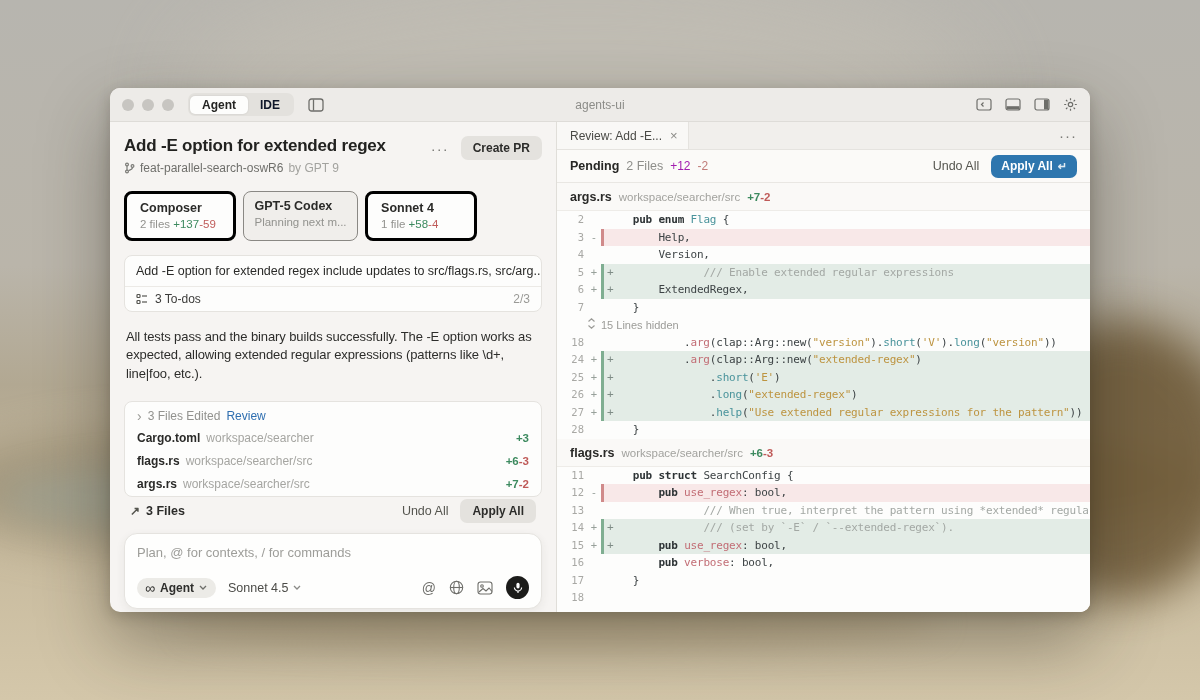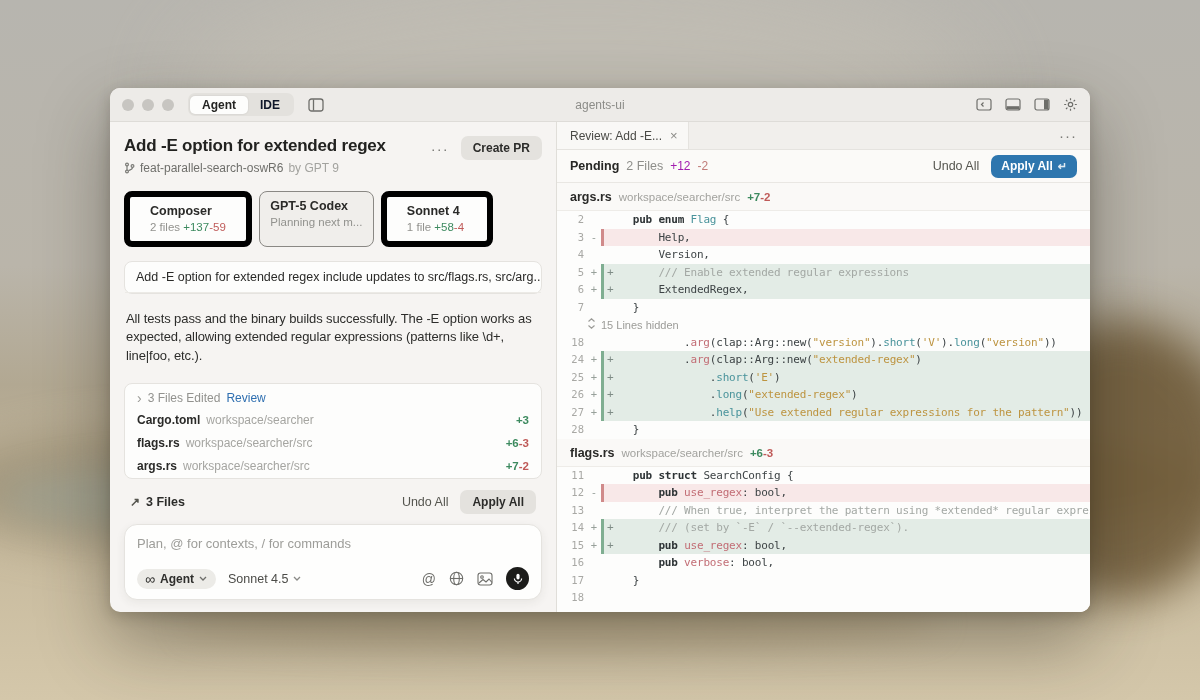--- a/index.html
+++ b/index.html
@@ -46,21 +46,21 @@
   .lp-header { display:flex; align-items:flex-start; }
   .lp-title { font-size:17px; font-weight:700; color:#222220; letter-spacing:-.2px; }
   .lp-branch { display:flex; align-items:center; gap:5px; margin-top:5px; font-size:12px; color:#6f6f6b; }
   .lp-branch .by { color:#a3a39f; }
   .lp-actions { margin-left:auto; display:flex; align-items:center; gap:12px; }
   .dots { color:#7c7c78; font-size:15px; letter-spacing:1px; line-height:1; cursor:default; }
   .btn-gray { background:#e4e2de; border:none; border-radius:7px; height:24px; padding:0 12px;
               font-size:12px; font-weight:600; color:#2c2c2a; font-family:inherit; cursor:pointer; }
   
   .cards { display:flex; gap:7px; margin-top:16px; }
-  .agent-card { background:#fdfdfc; border:6px solid #000000; border-radius:8px; padding:7px 20px 8px; min-width:112px; cursor:pointer; }
+  .agent-card { background:#fdfdfc; border:3px solid #000000; border-radius:8px; padding:7px 13px 8px; min-width:112px; cursor:pointer; }
   .agent-card.selected { border:1.5px solid #8a8884; background:#f0eeeb; padding:6.5px 10.5px 7.5px; }
   .ac-name { font-size:12.5px; font-weight:600; color:#2a2a28; white-space:nowrap; }
   .ac-sub { font-size:11.5px; color:#92928e; margin-top:3px; white-space:nowrap; }
   .plus { color:#3d8a5f; } .minus { color:#bf5a58; }
   
   .todo-card { background:#fdfdfc; border:1px solid #e5e3df; border-radius:8px; margin-top:14px; cursor:pointer; }
   .todo-title { padding:8px 11px; font-size:12.5px; color:#2a2a28; white-space:nowrap; overflow:hidden; border-bottom:1px solid #eceae6; }
   .todo-foot { display:flex; align-items:center; padding:5px 11px; gap:7px; font-size:12px; color:#3c3c3a; }
   .todo-progress { margin-left:auto; color:#9a9a96; }
   
@@ -117,21 +117,21 @@
   .lsign { width:14px; flex:none; text-align:center; font-size:10.5px; color:#97a09a; }
   .lbody { flex:1; display:flex; min-width:0; }
   .lbar { width:3px; flex:none; }
   .cline.add .lbody { background:#e3ece6; } .cline.add .lbar { background:#7fae91; }
   .cline.del .lbody { background:#f8e8e8; } .cline.del .lbar { background:#d08a8a; }
   .lcode { flex:1; white-space:pre; overflow:hidden; font-size:11px; letter-spacing:-.2px; padding-left:3px; color:#3d4345; }
   .hidden-row { display:flex; align-items:center; gap:5px; height:17.5px; padding-left:30px; font-size:11px; color:#9c9c98; cursor:pointer; }
   
   .d { color:#3d4345; } .k { color:#2e3436; font-weight:600; } .ty { color:#49939b; }
   .mt { color:#49939b; } .mp { color:#c26d75; } .f { color:#c26d75; }
-  .s2 { color:#bd9440; } .c { color:#a3a8a4; } .sg { color:#7f8c86; }
+  .s2 { color:#bd9440; } .c { color:#a3a8a4;margin-left:45px; } .sg { color:#7f8c86; }
 </style>
 </head>
 <body>
 
 <div class="blob bg-sky"></div>
 <div class="blob bg-hill-l"></div>
 <div class="blob bg-water"></div>
 <div class="blob bg-hill-r"></div>
 <div class="blob bg-tree"></div>
 <div class="blob bg-sand"></div>
@@ -216,20 +216,30 @@
             <div class="ac-sub"><span>Planning next m...</span></div>
           </div>
           <div class="agent-card">
             <div class="ac-name">Sonnet 4</div>
             <div class="ac-sub"><span>1 file  </span><span class="plus">+58</span><span class="minus">-4</span></div>
           </div>
         </div>
 
       <div class="todo-card">
         <div class="todo-title">Add -E option for extended regex include updates to src/flags.rs, src/arg...</div>
+        <div class="todo-foot">
+          <svg width="12" height="12" viewBox="0 0 12 12" fill="none" stroke="#55554f" stroke-width="1.2">
+              <rect x="1" y="1.5" width="3" height="3" rx="0.8"></rect>
+              <line x1="6" y1="3" x2="11" y2="3"></line>
+              <rect x="1" y="7.5" width="3" height="3" rx="0.8"></rect>
+              <line x1="6" y1="9" x2="11" y2="9"></line>
+            </svg>
+          <span>3 To-dos</span>
+          <span class="todo-progress">2/3</span>
+        </div>
       </div>
 
       <div class="summary">All tests pass and the binary builds successfully. The -E option works as expected, allowing extended regular expressions (patterns like \d+, line|foo, etc.).</div>
 
       <div class="files-card">
         <div class="fc-head">
           <span class="fc-chevron">›</span>
           <span>3 Files Edited</span>
           <span class="fc-review">Review</span>
         </div>

